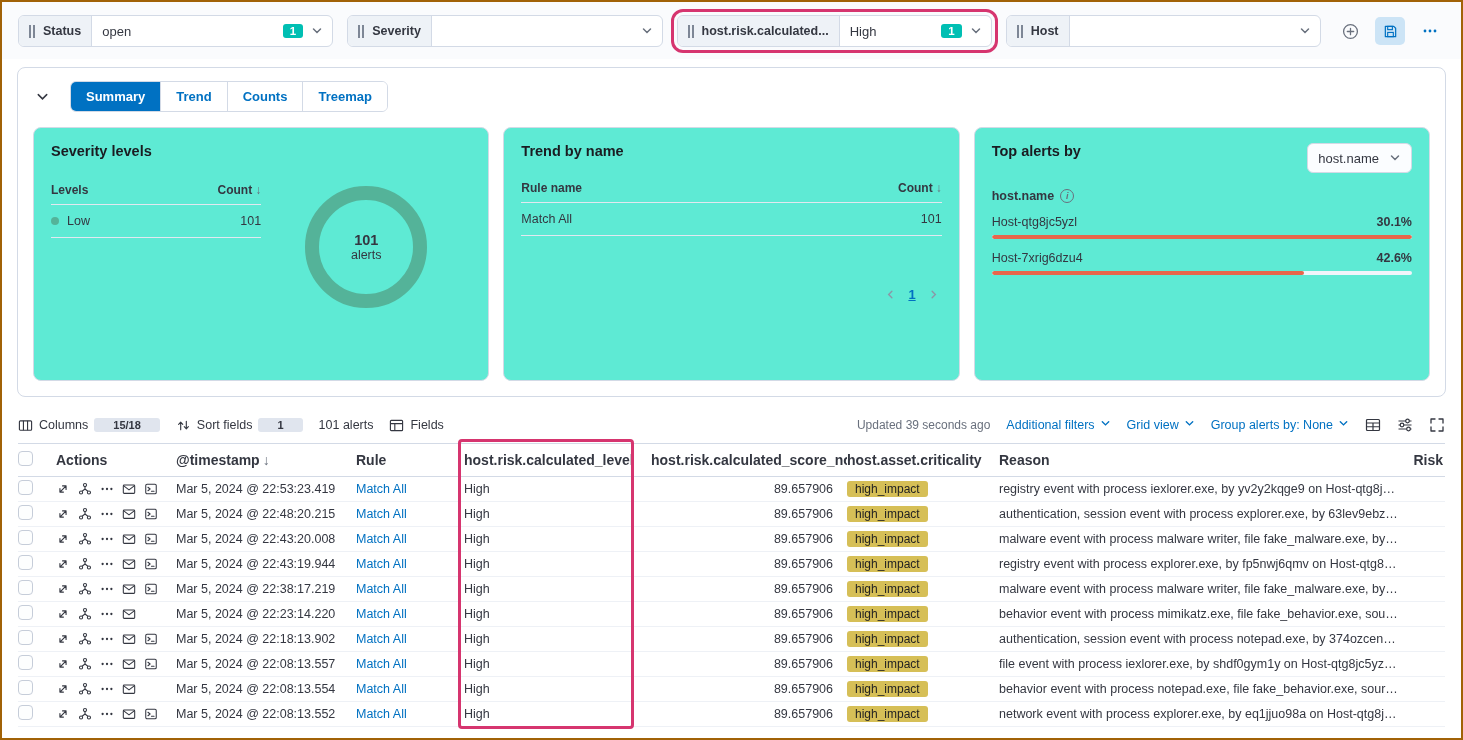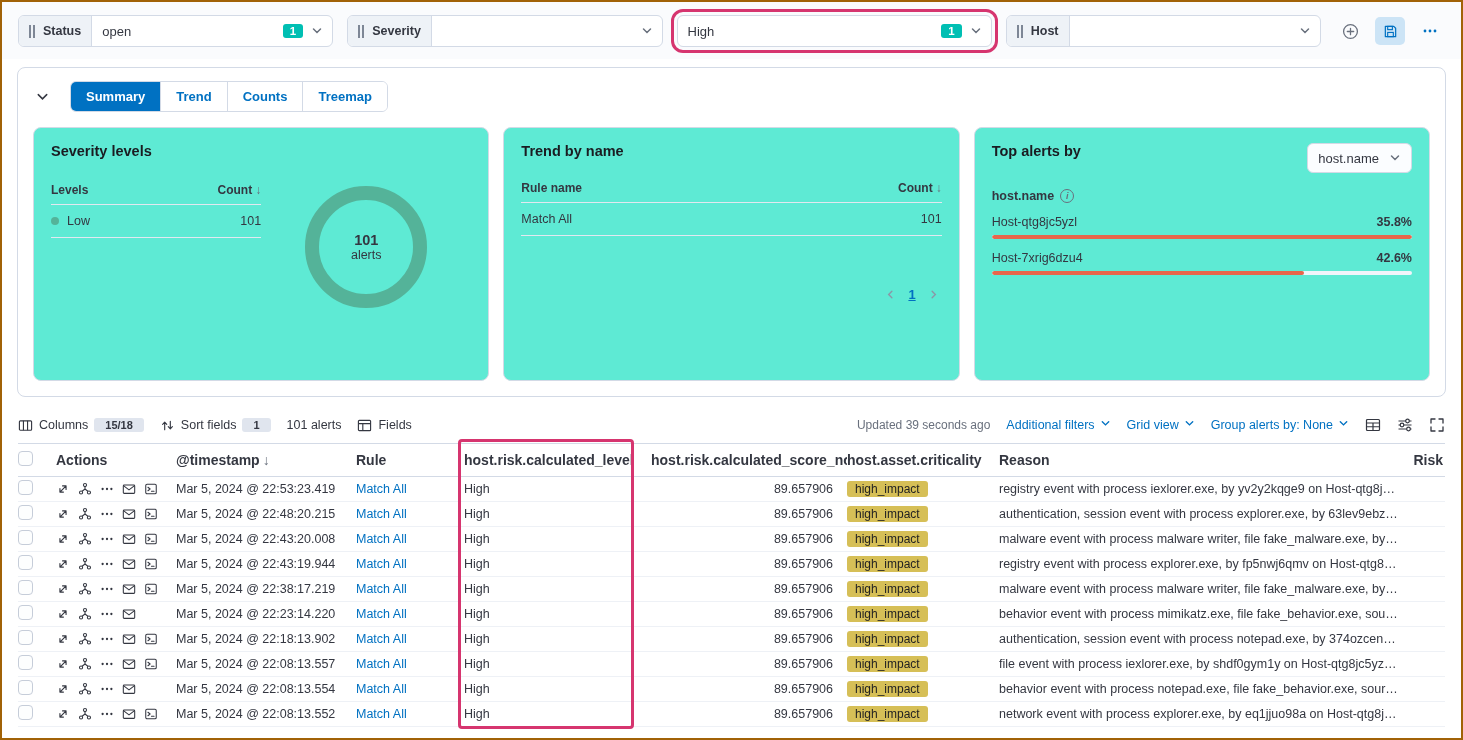--- a/index.html
+++ b/index.html
@@ -62,21 +62,21 @@
   .host-row { margin-top:12px; }
   .host-line { display:flex; justify-content:space-between; font-size:12.5px; }
   .host-pct { font-weight:600; }
   .bar-track { margin-top:6px; height:4px; background:#f1f4fa; border-radius:2px; overflow:hidden; }
   .bar-fill { height:100%; background:#e7664c; border-radius:2px; }
 
   
   .alerts-section { padding:2px 16px 0; position:relative; }
   .alerts-toolbar { display:flex; align-items:center; gap:16px; font-size:12.5px; padding:6px 0 10px; }
   .tb-item { display:flex; align-items:center; gap:6px; cursor:pointer; color:#343741; white-space:nowrap; }
-  .tb-badge { background:#e0e5ee; border-radius:3px; padding:1px 11px; font-weight:700; font-size:11px; }
+  .tb-badge { background:#e0e5ee; border-radius:3px; padding:1px 19px; font-weight:700; font-size:11px; }
   .tb-text { color:#343741; }
   .tb-right { margin-left:auto; display:flex; align-items:center; gap:16px; }
   .tb-muted { color:#69707d; font-size:12px; }
   .tb-link { color:#0071c2; display:flex; align-items:flex-start; gap:5px; cursor:pointer; white-space:nowrap; }
   .tb-icon { display:inline-flex; color:#343741; cursor:pointer; }
 
   
   .table-wrap { position:relative; }
   table.alerts { width:100%; border-collapse:collapse; table-layout:fixed; }
   table.alerts th { text-align:left; font-size:14px; font-weight:700; padding:7px 8px 7px 0; border-top:1px solid #d3dae6; border-bottom:1px solid #d3dae6; white-space:nowrap; overflow:hidden; }
@@ -120,20 +120,24 @@
       <span class="fg-value"></span>
 
       <span class="fg-chev">
           <svg width="12" height="12" viewBox="0 0 12 12">
             <path d="M2.5 4 L6 7.5 L9.5 4" fill="none" stroke="currentColor" stroke-width="1.5" stroke-linecap="round"></path>
           </svg>
         </span>
     </div>
 
     <div class="filter-group highlighted">
+      <div class="fg-left">
+        <span class="grab"></span>
+        <span class="fg-label">host.risk.calculated...</span>
+      </div>
       <span class="fg-value">High</span>
       <span class="fg-badge">1</span>
       <span class="fg-chev">
           <svg width="12" height="12" viewBox="0 0 12 12">
             <path d="M2.5 4 L6 7.5 L9.5 4" fill="none" stroke="currentColor" stroke-width="1.5" stroke-linecap="round"></path>
           </svg>
         </span>
     </div>
 
     <div class="filter-group">
@@ -269,21 +273,21 @@
               </span>
           </div>
         </div>
         <div class="field-label-row">
           <span>host.name</span>
           <span class="info-icon">i</span>
         </div>
         <div class="host-row">
           <div class="host-line">
             <span>Host-qtg8jc5yzl</span>
-            <span class="host-pct">35.8%</span>
+            <span class="host-pct">30.1%</span>
           </div>
           <div class="bar-track">
               <div class="bar-fill" style="width: 100%;"></div>
             </div>
         </div>
         <div class="host-row">
           <div class="host-line">
             <span>Host-7xrig6dzu4</span>
             <span class="host-pct">42.6%</span>
           </div>

